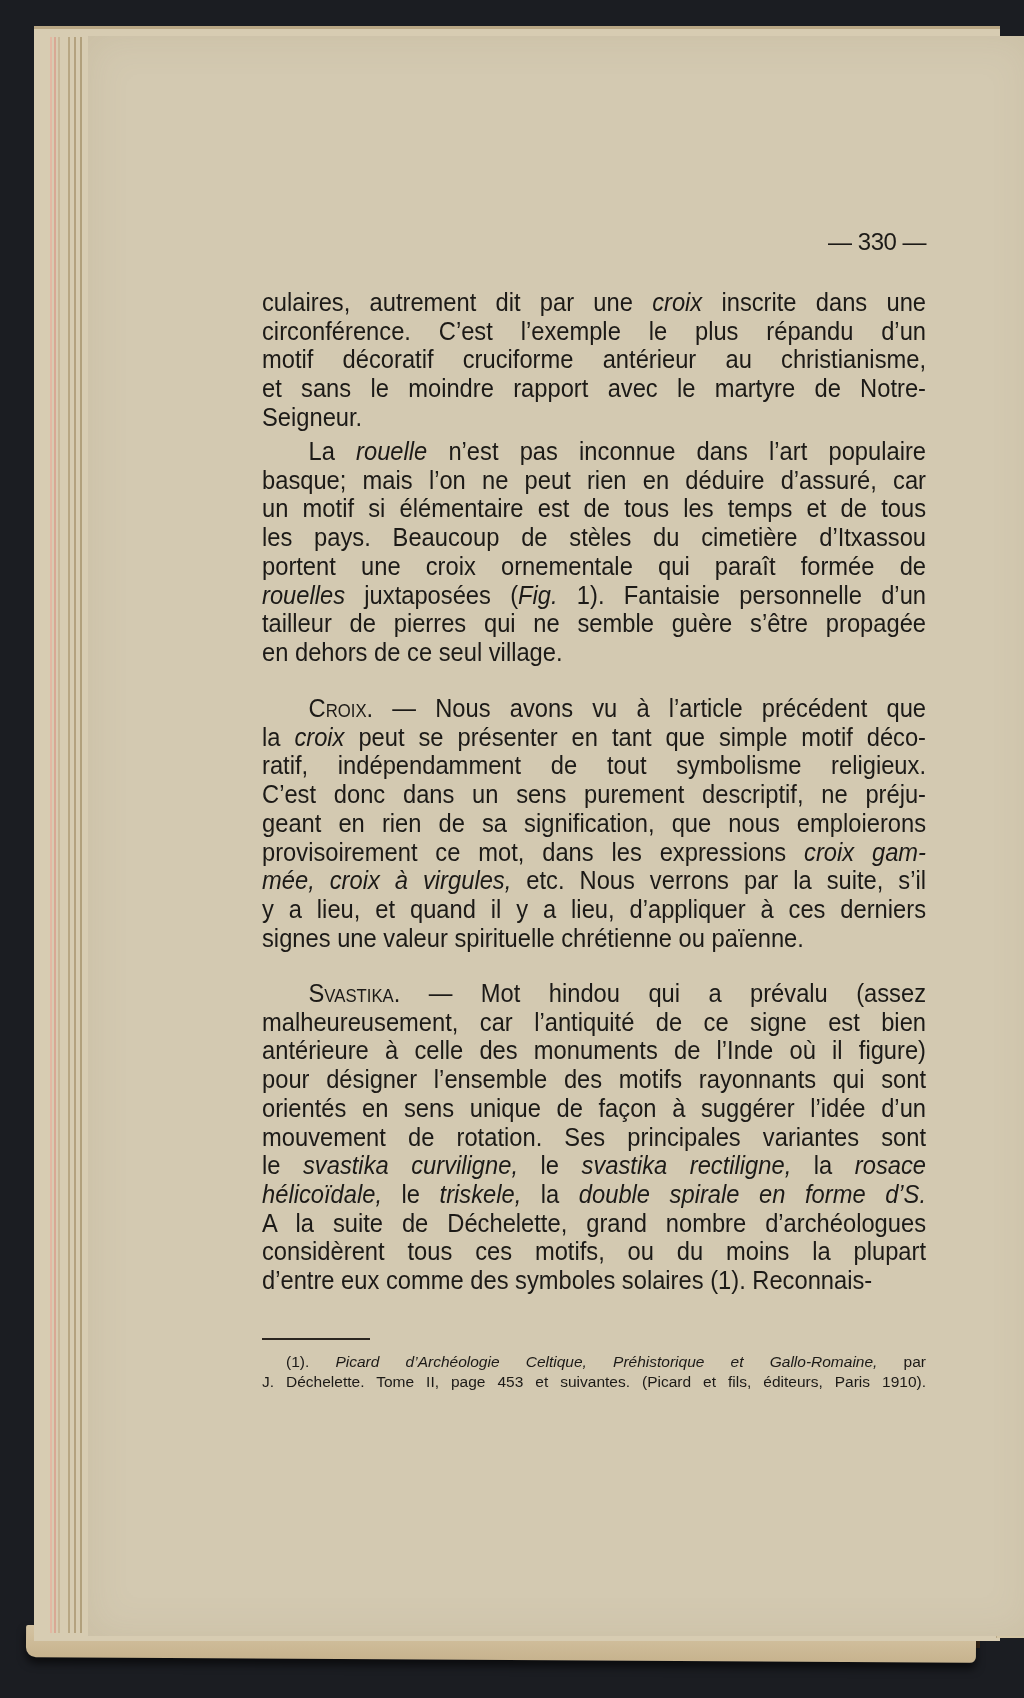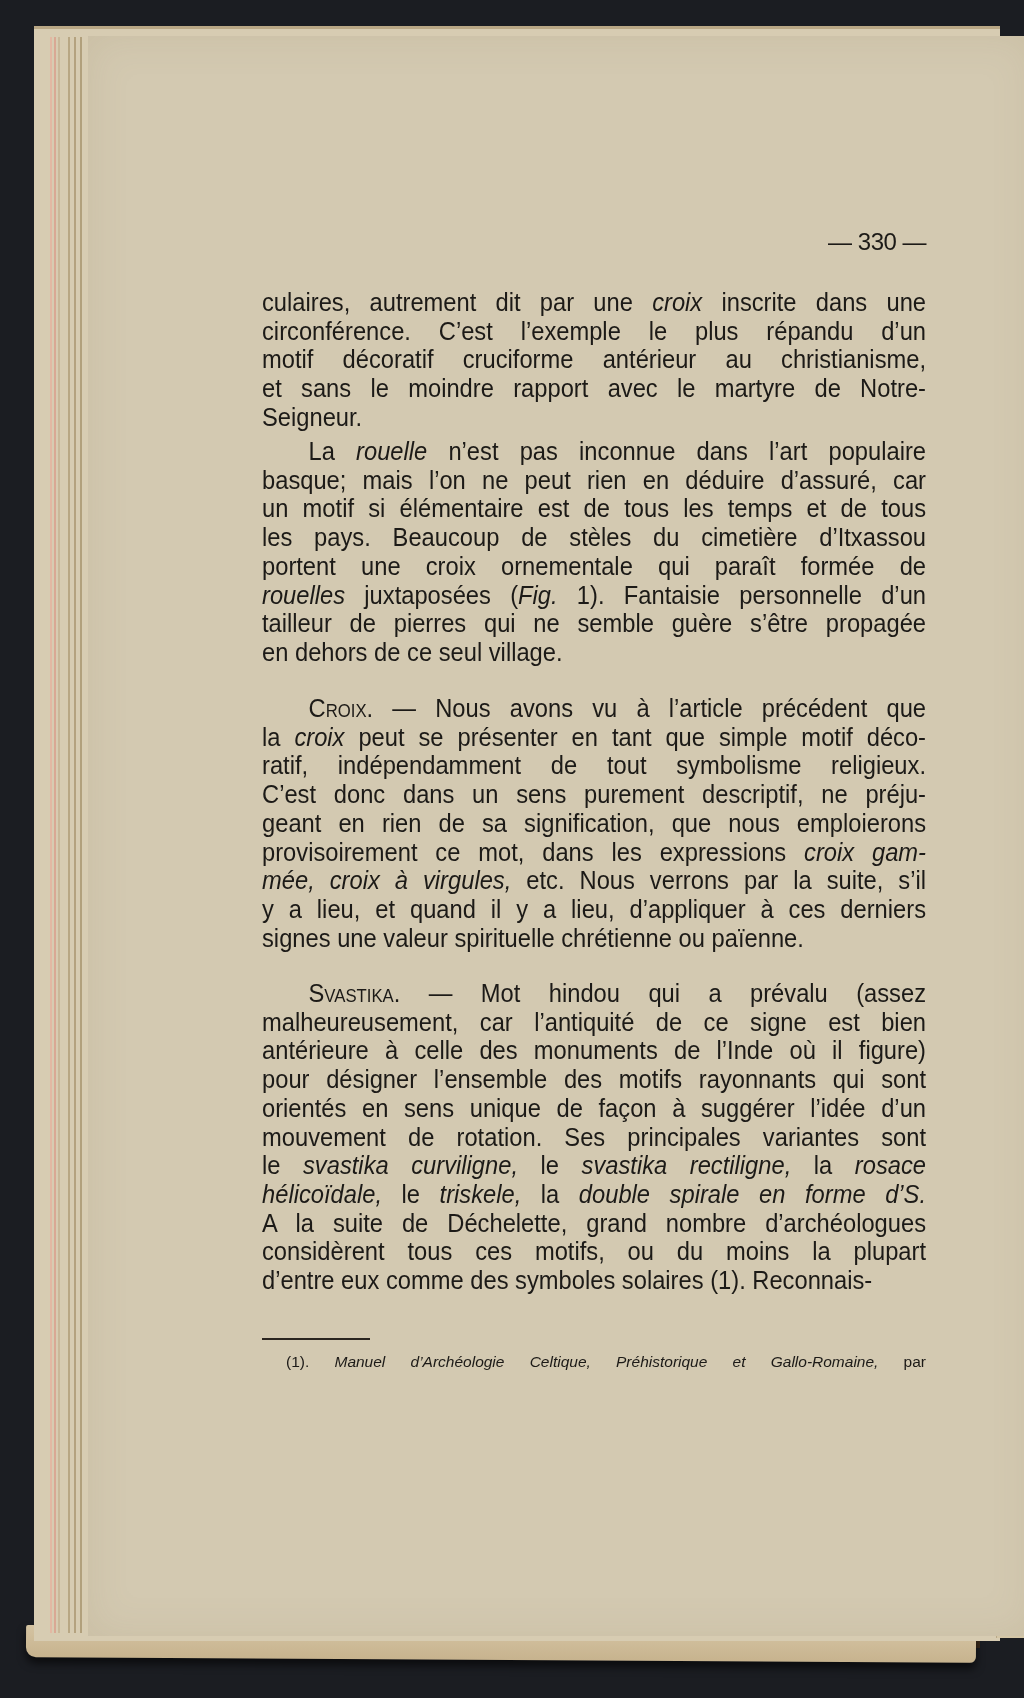--- a/index.html
+++ b/index.html
@@ -136,15 +136,16 @@
       <span class="line"><span>mouvement de rotation. Ses principales variantes sont</span></span>
       <span class="line"><span>le </span><i>svastika curviligne,</i><span> le </span><i>svastika rectiligne,</i><span> la </span><i>rosace</i></span>
       <span class="line"><i>hélicoïdale,</i><span> le </span><i>triskele,</i><span> la </span><i>double spirale en forme d’S.</i></span>
       <span class="line"><span>A la suite de Déchelette, grand nombre d’archéologues</span></span>
       <span class="line"><span>considèrent tous ces motifs, ou du moins la plupart</span></span>
       <span class="line last"><span>d’entre eux comme des symboles solaires (1). Reconnais-</span></span>
     </div>
 
   <div class="footnote-rule"></div>
   <div class="footnote" id="fn">
-      <span class="line indent"><span>(1). </span><i>Manuel d’Archéologie Celtique, Préhistorique et Gallo-Romaine,</i><span> par</span></span>
+      <span class="line indent"><span>(1). </span><i>Picard d’Archéologie Celtique, Préhistorique et Gallo-Romaine,</i><span> par</span></span>
+      <span class="line"><span>J. Déchelette. Tome II, page 453 et suivantes. (Picard et fils, éditeurs, Paris 1910).</span></span>
     </div>
 </div>
 
 </body></html>

